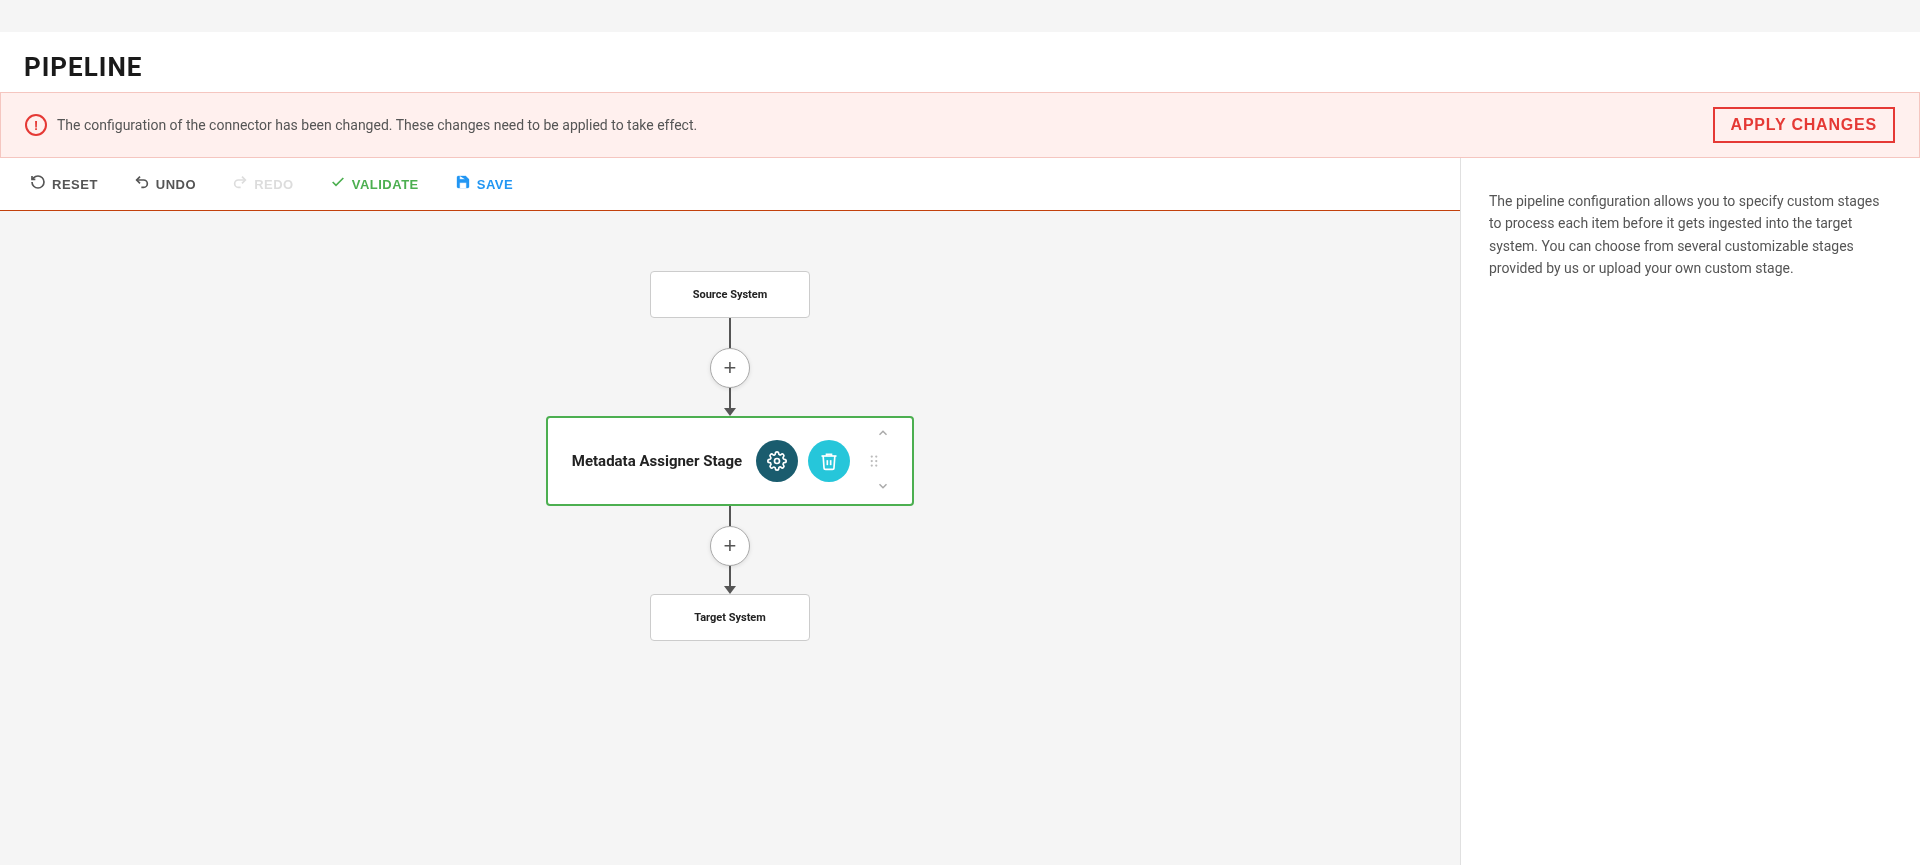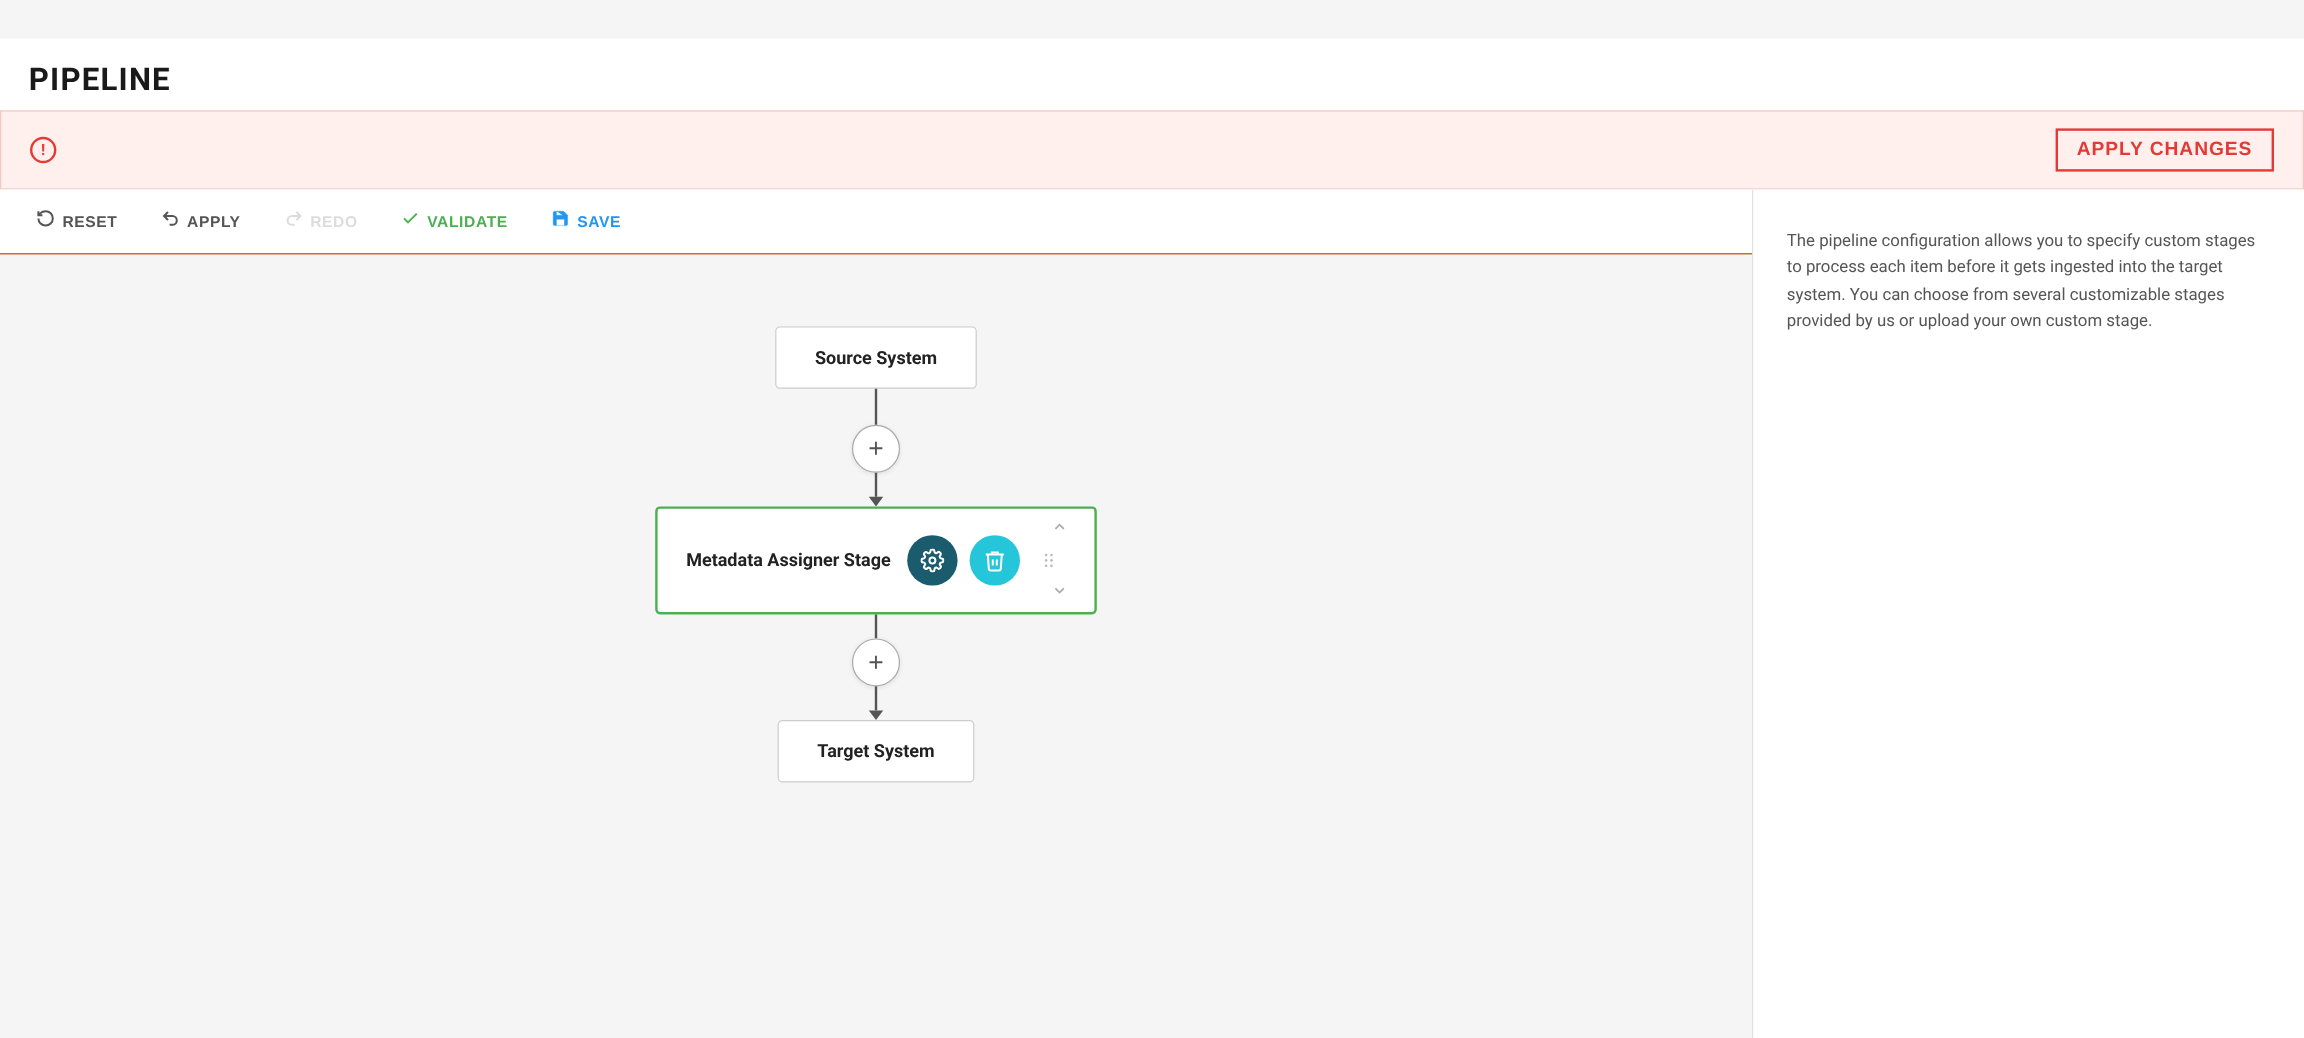--- a/index.html
+++ b/index.html
@@ -147,21 +147,21 @@
       align-items: center;
       padding-top: 20px;
     }
 
     .flow-node {
       background: #fff;
       border: 1px solid #ccc;
       border-radius: 4px;
       padding: 16px 32px;
       font-weight: 700;
-      font-size: 15px;
+      font-size: 11px;
       min-width: 160px;
       text-align: center;
       color: #222;
     }
 
     .connector-line {
       width: 2px;
       height: 30px;
       background: #555;
       margin: 0 auto;
@@ -291,20 +291,21 @@
 
 <div class="page-wrapper">
 
   <div class="page-header">
     <h1 class="page-title">PIPELINE</h1>
   </div>
 
   <div class="alert-banner">
     <div class="alert-left">
       <div class="alert-icon">!</div>
+      <span class="alert-text">The configuration of the connector has been changed. These changes need to be applied to take effect.</span>
     </div>
     <button class="apply-changes-btn">APPLY CHANGES</button>
   </div>
 
   <div class="main-content">
 
     <div class="pipeline-area">
 
       <div class="toolbar">
         <button class="toolbar-btn">
@@ -317,21 +318,21 @@
           <span>RESET</span>
         </button>
 
         <button class="toolbar-btn">
           <span class="toolbar-icon">
             <svg width="16" height="16" viewBox="0 0 24 24" fill="none" stroke="currentColor" stroke-width="2.5">
               <path d="M9 14L4 9l5-5"></path>
               <path d="M4 9h10.5a5.5 5.5 0 0 1 0 11H11"></path>
             </svg>
           </span>
-          <span>APPLY</span>
+          <span>UNDO</span>
         </button>
 
         <button class="toolbar-btn" disabled="">
           <span class="toolbar-icon">
             <svg width="16" height="16" viewBox="0 0 24 24" fill="none" stroke="#aaa" stroke-width="2.5">
               <path d="M15 14l5-5-5-5"></path>
               <path d="M20 9H9.5a5.5 5.5 0 0 0 0 11H13"></path>
             </svg>
           </span>
           <span style="color:#aaa;">REDO</span>

